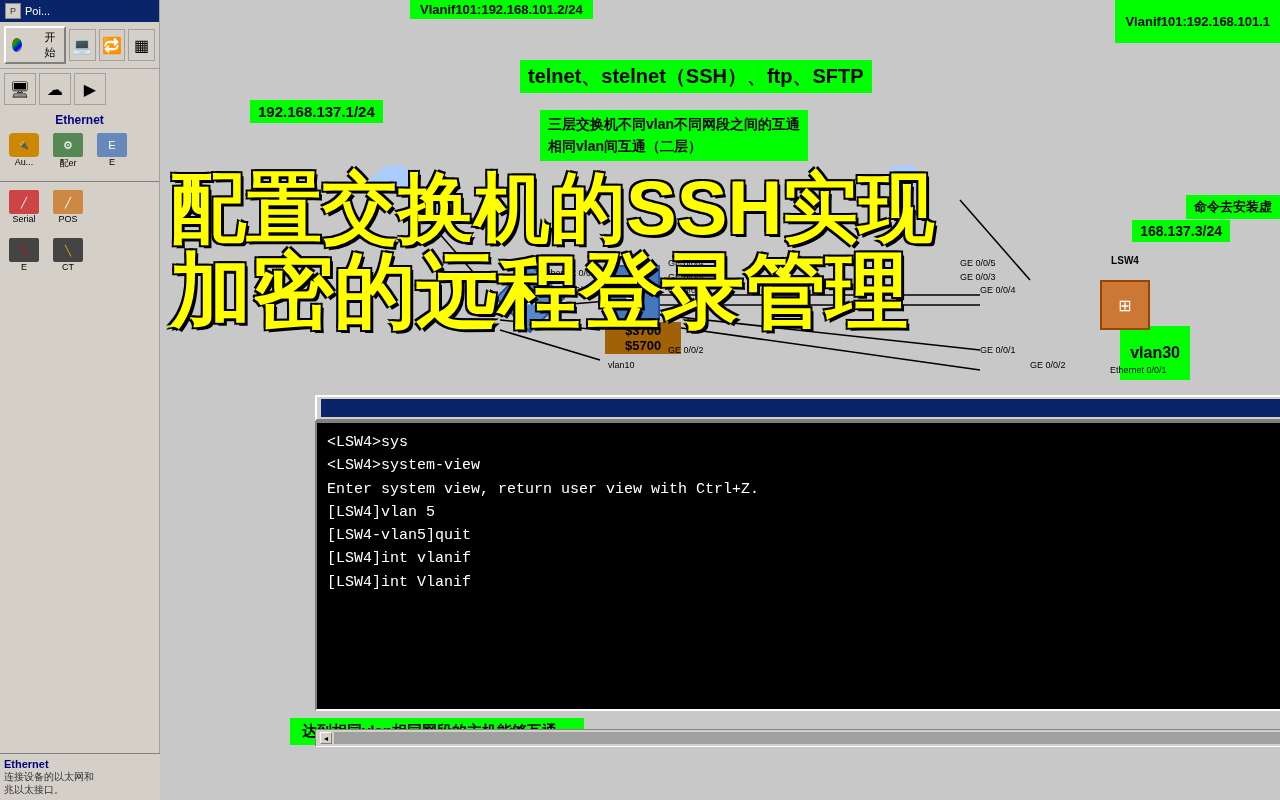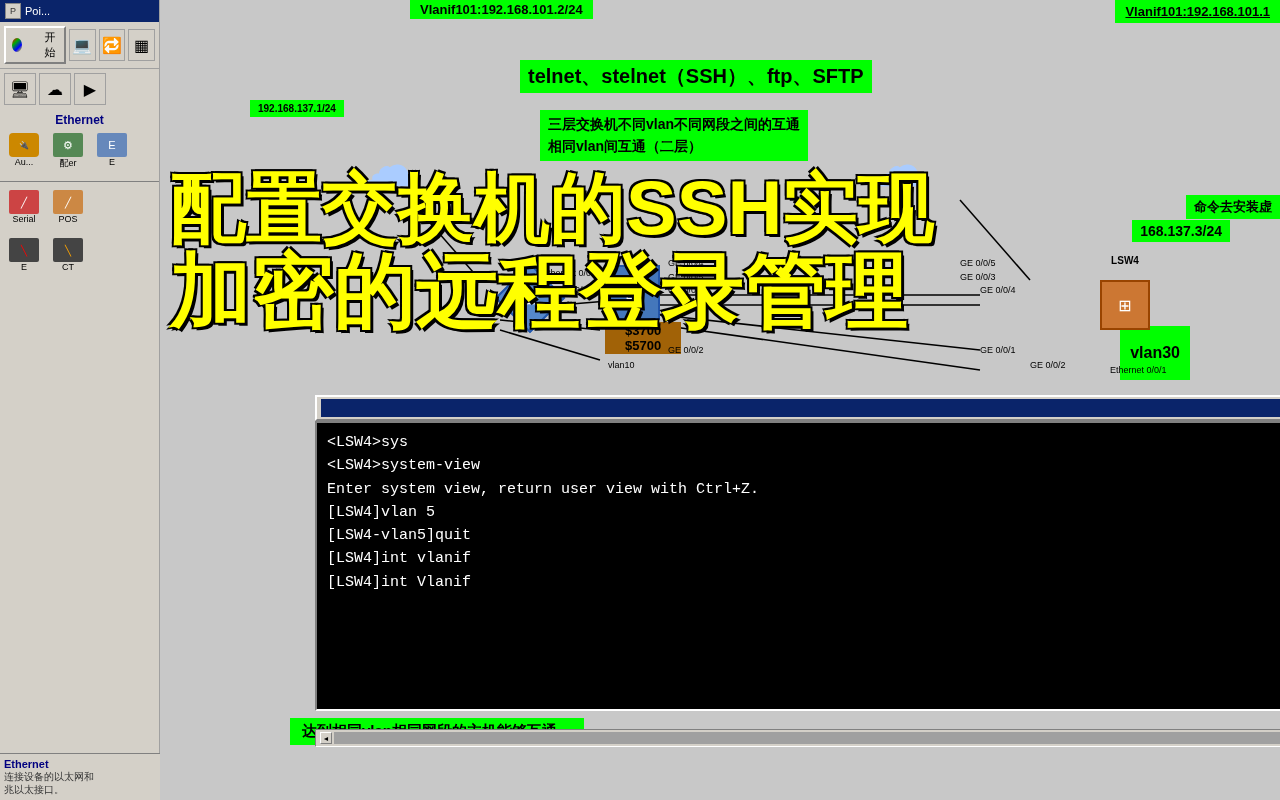--- a/index.html
+++ b/index.html
@@ -182,32 +182,31 @@
 
     .green-banner-top1 {
       top: 0; left: 250px;
       font-size: 13px;
       padding: 2px 10px;
     }
 
     .green-banner-top2 {
       top: 0; right: 0;
       font-size: 13px;
-      padding: 4px 10px;
-      text-decoration: underline;
+      padding: 14px 10px;
     }
 
     .green-banner-ssh {
       top: 60px; left: 360px;
       font-size: 20px;
     }
 
     .green-banner-ip {
       top: 100px; left: 90px;
-      font-size: 10px;
+      font-size: 15px;
     }
 
     .green-banner-vlan {
       top: 110px; left: 380px;
       font-size: 14px;
       line-height: 1.6;
     }
 
     .green-banner-cmd {
       top: 195px; right: 0;

